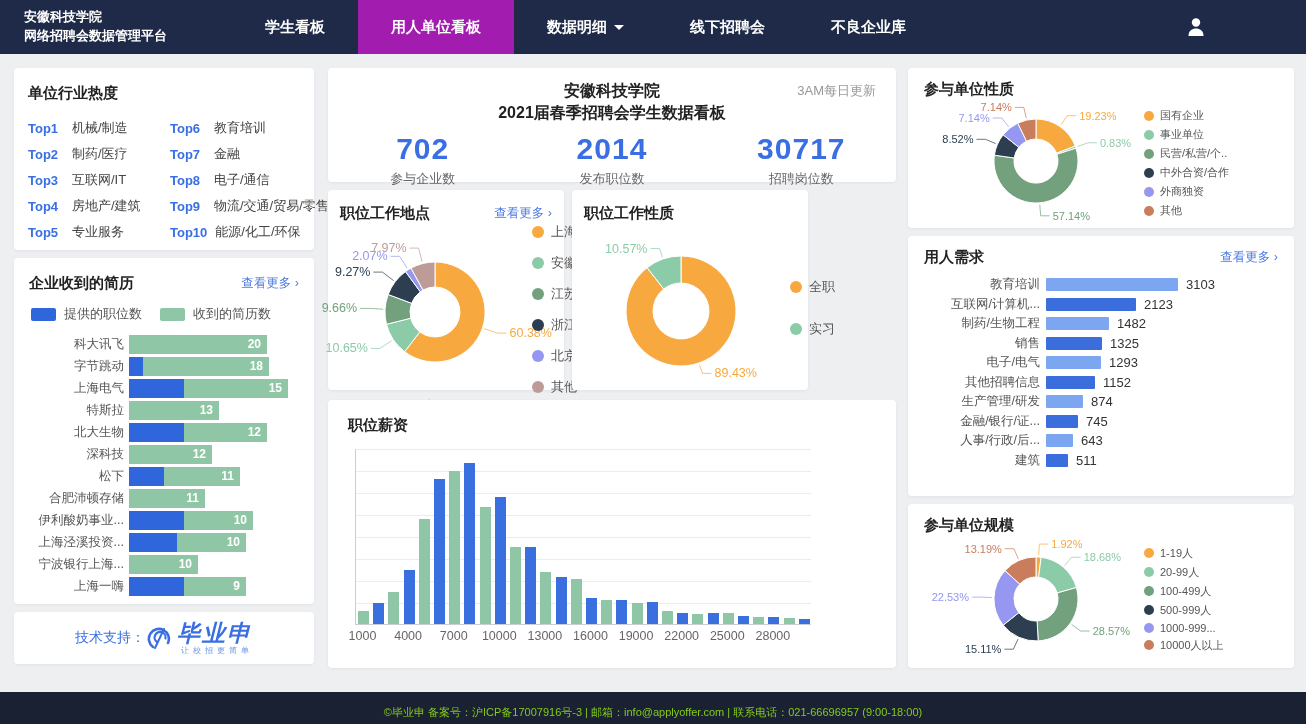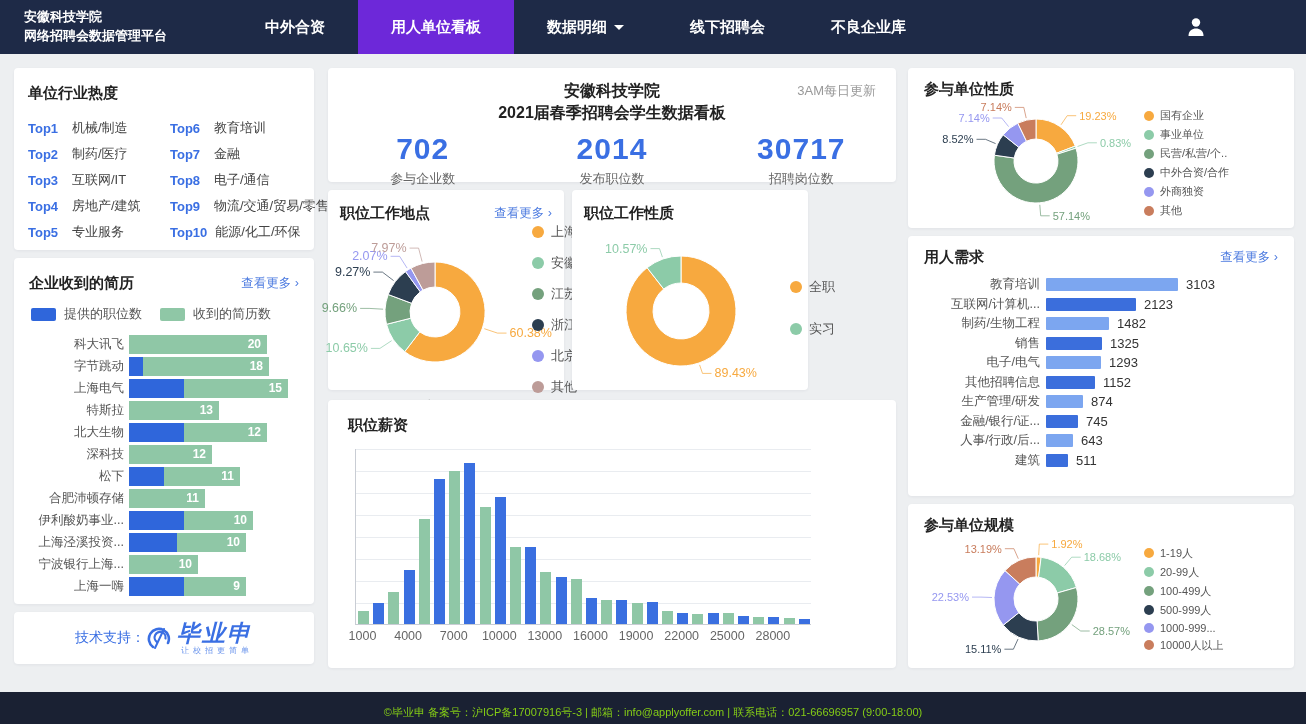--- a/index.html
+++ b/index.html
@@ -4,21 +4,21 @@
 <style>
   * { box-sizing: border-box; margin: 0; padding: 0; }
   html,body { width:1306px; height:724px; overflow:hidden; }
   body { font-family:"Liberation Sans","DejaVu Sans",sans-serif; background:#EDEFF1; color:#333; font-size:13px; }
 
   
   .navbar { height:54px; background:#1E2A47; display:flex; align-items:stretch; }
   .brand { width:232px; padding-left:24px; color:#fff; font-size:13px; font-weight:bold; line-height:1.45; display:flex; flex-direction:column; justify-content:center; }
   .nav-items { display:flex; align-items:stretch; }
   .nav-item { display:flex; align-items:center; padding:0 33px; color:#fff; font-size:15px; font-weight:bold; cursor:pointer; }
-  .nav-item.active { background:#6d28d9; }
+  .nav-item.active { background:#a21caf; }
   .caret { display:inline-block; width:0; height:0; border-left:5px solid transparent; border-right:5px solid transparent; border-top:5px solid #fff; margin-left:7px; }
   .nav-spacer { flex:1; }
   .user-icon { width:24px; height:24px; align-self:center; margin-right:98px; }
 
   
   .main { display:flex; padding:14px 12px 0 14px; align-items:flex-start; }
   .col-left  { width:300px; flex:none; }
   .col-center{ width:568px; flex:none; margin:0 12px 0 14px; }
   .col-right { width:386px; flex:none; }
   .card { background:#fff; border-radius:4px; box-shadow:0 1px 3px rgba(30,42,71,.06); margin-bottom:8px; position:relative; }
@@ -101,21 +101,21 @@
 </head>
 <body>
 
 <div class="navbar">
   <div class="brand">
     <span>安徽科技学院</span>
     <span>网络招聘会数据管理平台</span>
   </div>
   <div class="nav-items" id="nav-items">
       <div class="nav-item">
-        <span>中外合资</span>
+        <span>学生看板</span>
       </div>
       <div class="nav-item active">
         <span>用人单位看板</span>
       </div>
       <div class="nav-item">
         <span>数据明细</span>
         <span class="caret"></span>
       </div>
       <div class="nav-item">
         <span>线下招聘会</span>

